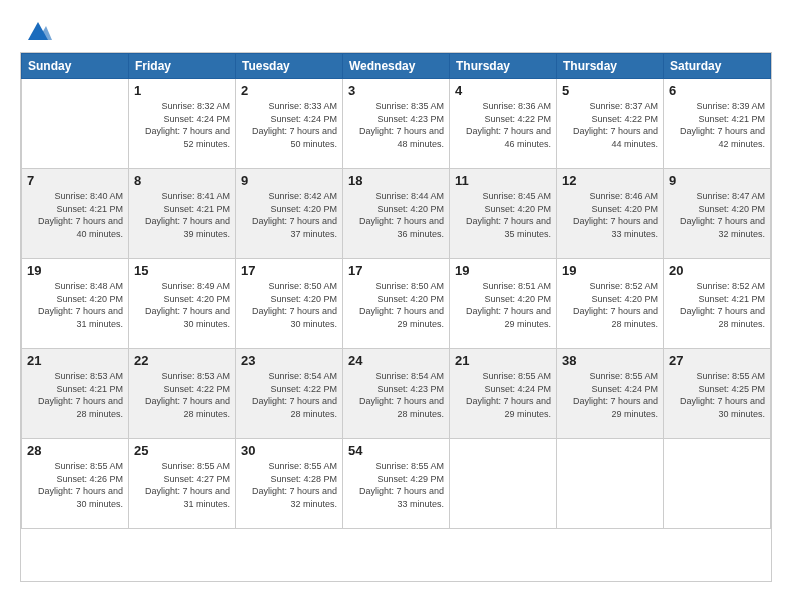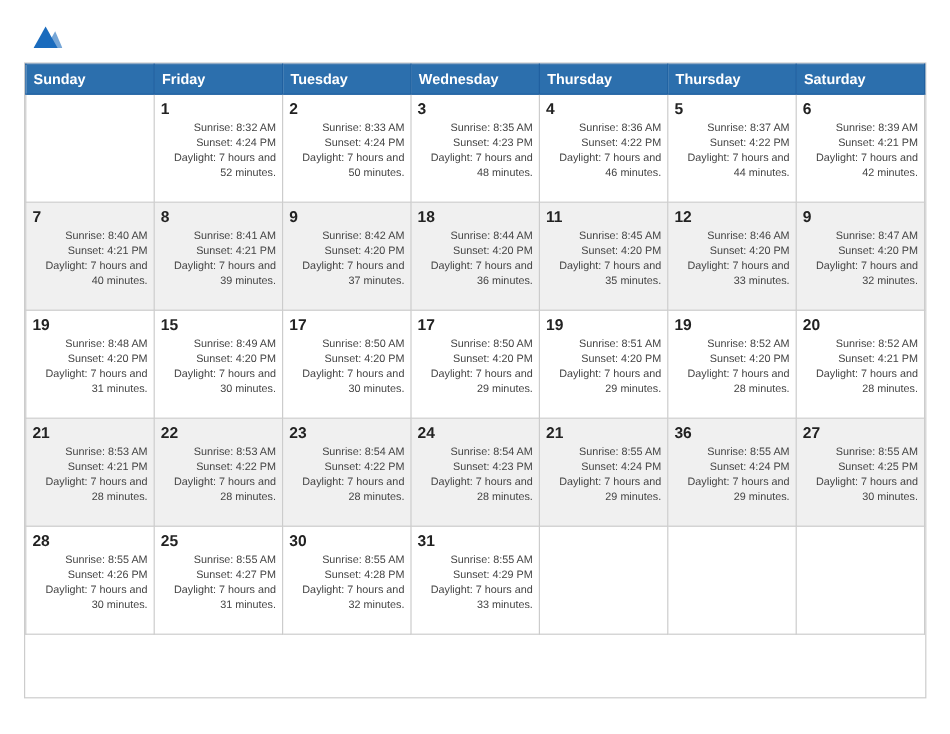--- a/index.html
+++ b/index.html
@@ -248,21 +248,21 @@
             </td>
             <td class="day-cell">
               <div class="day-number">24</div>
               <div class="cell-info">Sunrise: 8:54 AM<br>Sunset: 4:23 PM<br>Daylight: 7 hours and 28 minutes.</div>
             </td>
             <td class="day-cell">
               <div class="day-number">21</div>
               <div class="cell-info">Sunrise: 8:55 AM<br>Sunset: 4:24 PM<br>Daylight: 7 hours and 29 minutes.</div>
             </td>
             <td class="day-cell">
-              <div class="day-number">36</div>
+              <div class="day-number">38</div>
               <div class="cell-info">Sunrise: 8:55 AM<br>Sunset: 4:24 PM<br>Daylight: 7 hours and 29 minutes.</div>
             </td>
             <td class="day-cell">
               <div class="day-number">27</div>
               <div class="cell-info">Sunrise: 8:55 AM<br>Sunset: 4:25 PM<br>Daylight: 7 hours and 30 minutes.</div>
             </td>
           </tr>
           <tr class="row-white">
             <td class="day-cell">
               <div class="day-number">28</div>
@@ -270,21 +270,21 @@
             </td>
             <td class="day-cell">
               <div class="day-number">25</div>
               <div class="cell-info">Sunrise: 8:55 AM<br>Sunset: 4:27 PM<br>Daylight: 7 hours and 31 minutes.</div>
             </td>
             <td class="day-cell">
               <div class="day-number">30</div>
               <div class="cell-info">Sunrise: 8:55 AM<br>Sunset: 4:28 PM<br>Daylight: 7 hours and 32 minutes.</div>
             </td>
             <td class="day-cell">
-              <div class="day-number">31</div>
+              <div class="day-number">54</div>
               <div class="cell-info">Sunrise: 8:55 AM<br>Sunset: 4:29 PM<br>Daylight: 7 hours and 33 minutes.</div>
             </td>
             <td class="day-cell empty-cell"></td>
             <td class="day-cell empty-cell"></td>
             <td class="day-cell empty-cell"></td>
           </tr>
         </tbody>
     </table>
   </div>
 </div>

